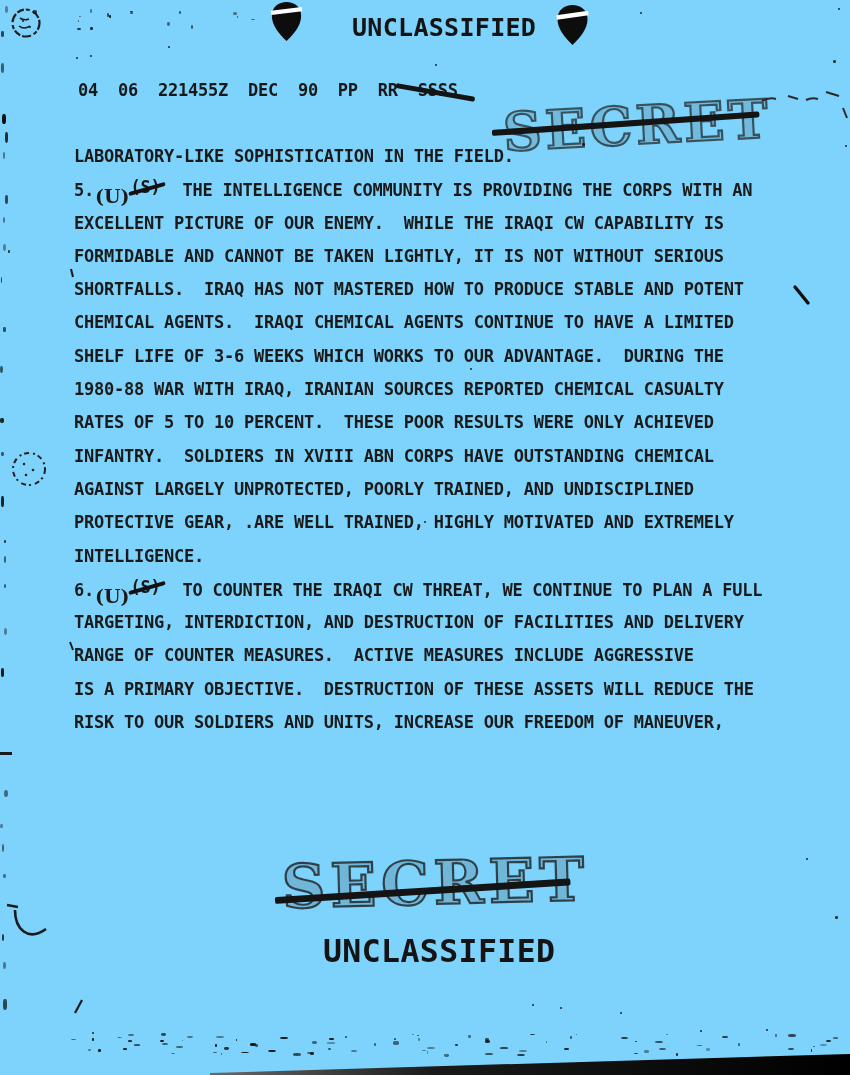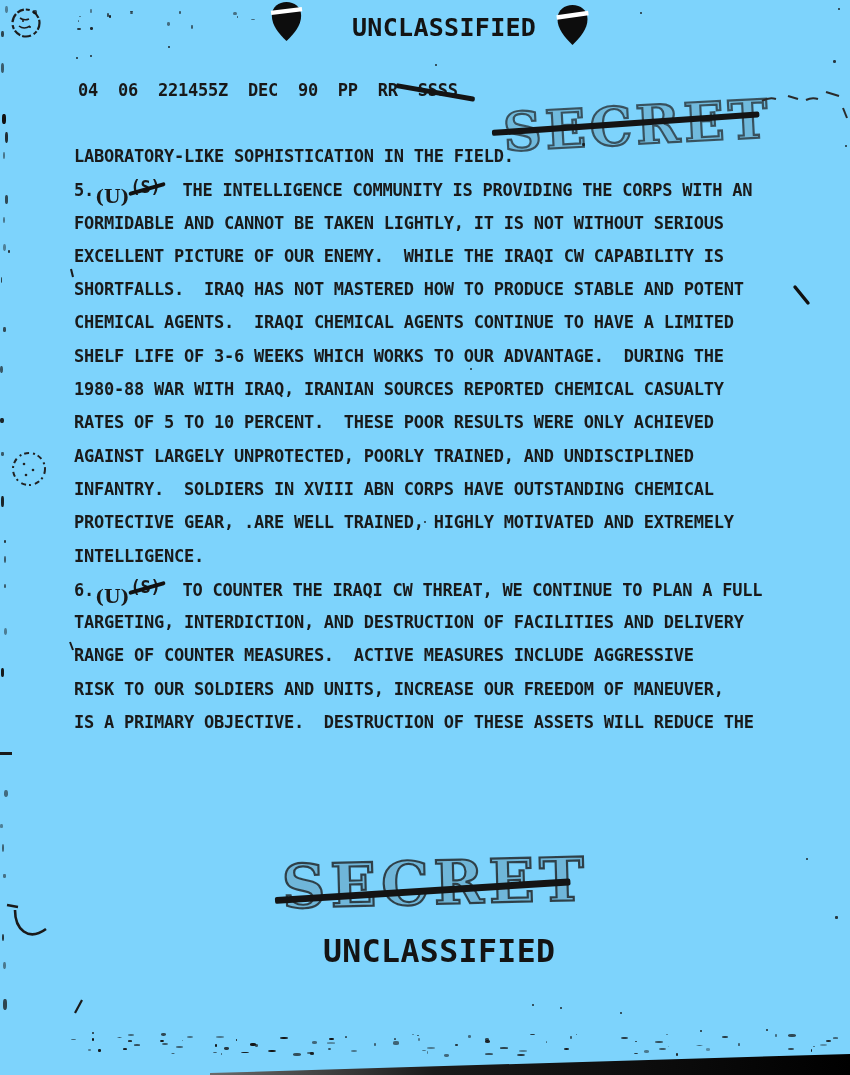--- a/index.html
+++ b/index.html
@@ -58,36 +58,36 @@
 
   <div class="msg-header"><span>04  06  221455Z  DEC  90  PP  RR</span><span class="hdr-struck">SSSS</span></div>
   <div class="strike" id="strike-header"></div>
 
   <div class="stamp stamp-top">SECRET</div>
   <div class="strike" id="strike-top"></div>
 
   <div class="body" id="doc-body">
       <div class="bline">LABORATORY-LIKE SOPHISTICATION IN THE FIELD.</div>
       <div class="bline"><span>5.</span><span class="hand-u">(U)</span><span class="struck-s">(S)</span><span>  THE INTELLIGENCE COMMUNITY IS PROVIDING THE CORPS WITH AN</span></div>
+      <div class="bline">EXCELLENT PICTURE OF OUR ENEMY.  WHILE THE IRAQI CW CAPABILITY IS</div>
       <div class="bline">FORMIDABLE AND CANNOT BE TAKEN LIGHTLY, IT IS NOT WITHOUT SERIOUS</div>
-      <div class="bline">EXCELLENT PICTURE OF OUR ENEMY.  WHILE THE IRAQI CW CAPABILITY IS</div>
       <div class="bline">SHORTFALLS.  IRAQ HAS NOT MASTERED HOW TO PRODUCE STABLE AND POTENT</div>
       <div class="bline">CHEMICAL AGENTS.  IRAQI CHEMICAL AGENTS CONTINUE TO HAVE A LIMITED</div>
       <div class="bline">SHELF LIFE OF 3-6 WEEKS WHICH WORKS TO OUR ADVANTAGE.  DURING THE</div>
       <div class="bline">1980-88 WAR WITH IRAQ, IRANIAN SOURCES REPORTED CHEMICAL CASUALTY</div>
       <div class="bline">RATES OF 5 TO 10 PERCENT.  THESE POOR RESULTS WERE ONLY ACHIEVED</div>
+      <div class="bline">INFANTRY.  SOLDIERS IN XVIII ABN CORPS HAVE OUTSTANDING CHEMICAL</div>
       <div class="bline">AGAINST LARGELY UNPROTECTED, POORLY TRAINED, AND UNDISCIPLINED</div>
-      <div class="bline">INFANTRY.  SOLDIERS IN XVIII ABN CORPS HAVE OUTSTANDING CHEMICAL</div>
       <div class="bline">PROTECTIVE GEAR, .ARE WELL TRAINED, HIGHLY MOTIVATED AND EXTREMELY</div>
       <div class="bline">INTELLIGENCE.</div>
       <div class="bline"><span>6.</span><span class="hand-u">(U)</span><span class="struck-s">(S)</span><span>  TO COUNTER THE IRAQI CW THREAT, WE CONTINUE TO PLAN A FULL</span></div>
       <div class="bline">TARGETING, INTERDICTION, AND DESTRUCTION OF FACILITIES AND DELIVERY</div>
       <div class="bline">RANGE OF COUNTER MEASURES.  ACTIVE MEASURES INCLUDE AGGRESSIVE</div>
+      <div class="bline">IS A PRIMARY OBJECTIVE.  DESTRUCTION OF THESE ASSETS WILL REDUCE THE</div>
       <div class="bline">RISK TO OUR SOLDIERS AND UNITS, INCREASE OUR FREEDOM OF MANEUVER,</div>
-      <div class="bline">IS A PRIMARY OBJECTIVE.  DESTRUCTION OF THESE ASSETS WILL REDUCE THE</div>
     </div>
 
   <div class="stamp stamp-bottom">SECRET</div>
   <div class="strike" id="strike-bottom"></div>
 
   <div class="banner banner-bottom">UNCLASSIFIED</div>
 
   <svg class="margin-marks" width="850" height="1075" viewBox="0 0 850 1075">
     <defs>
       <linearGradient id="wg" x1="0" y1="0" x2="1" y2="0">

